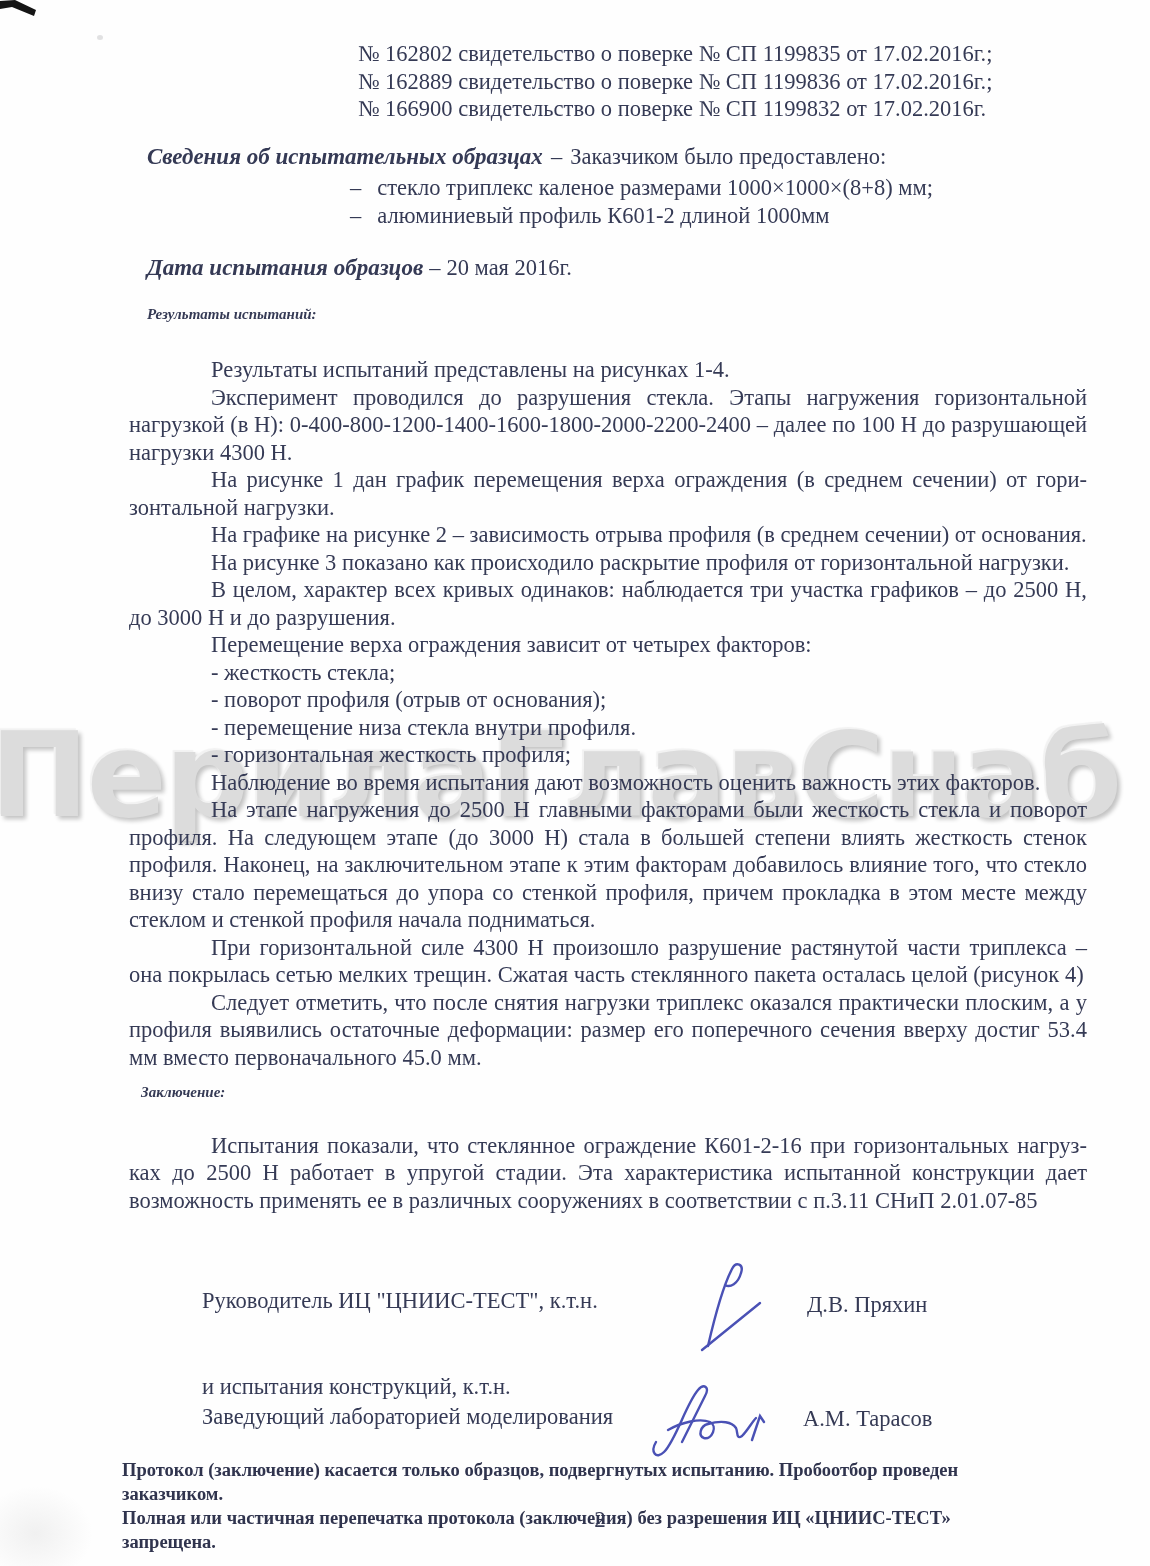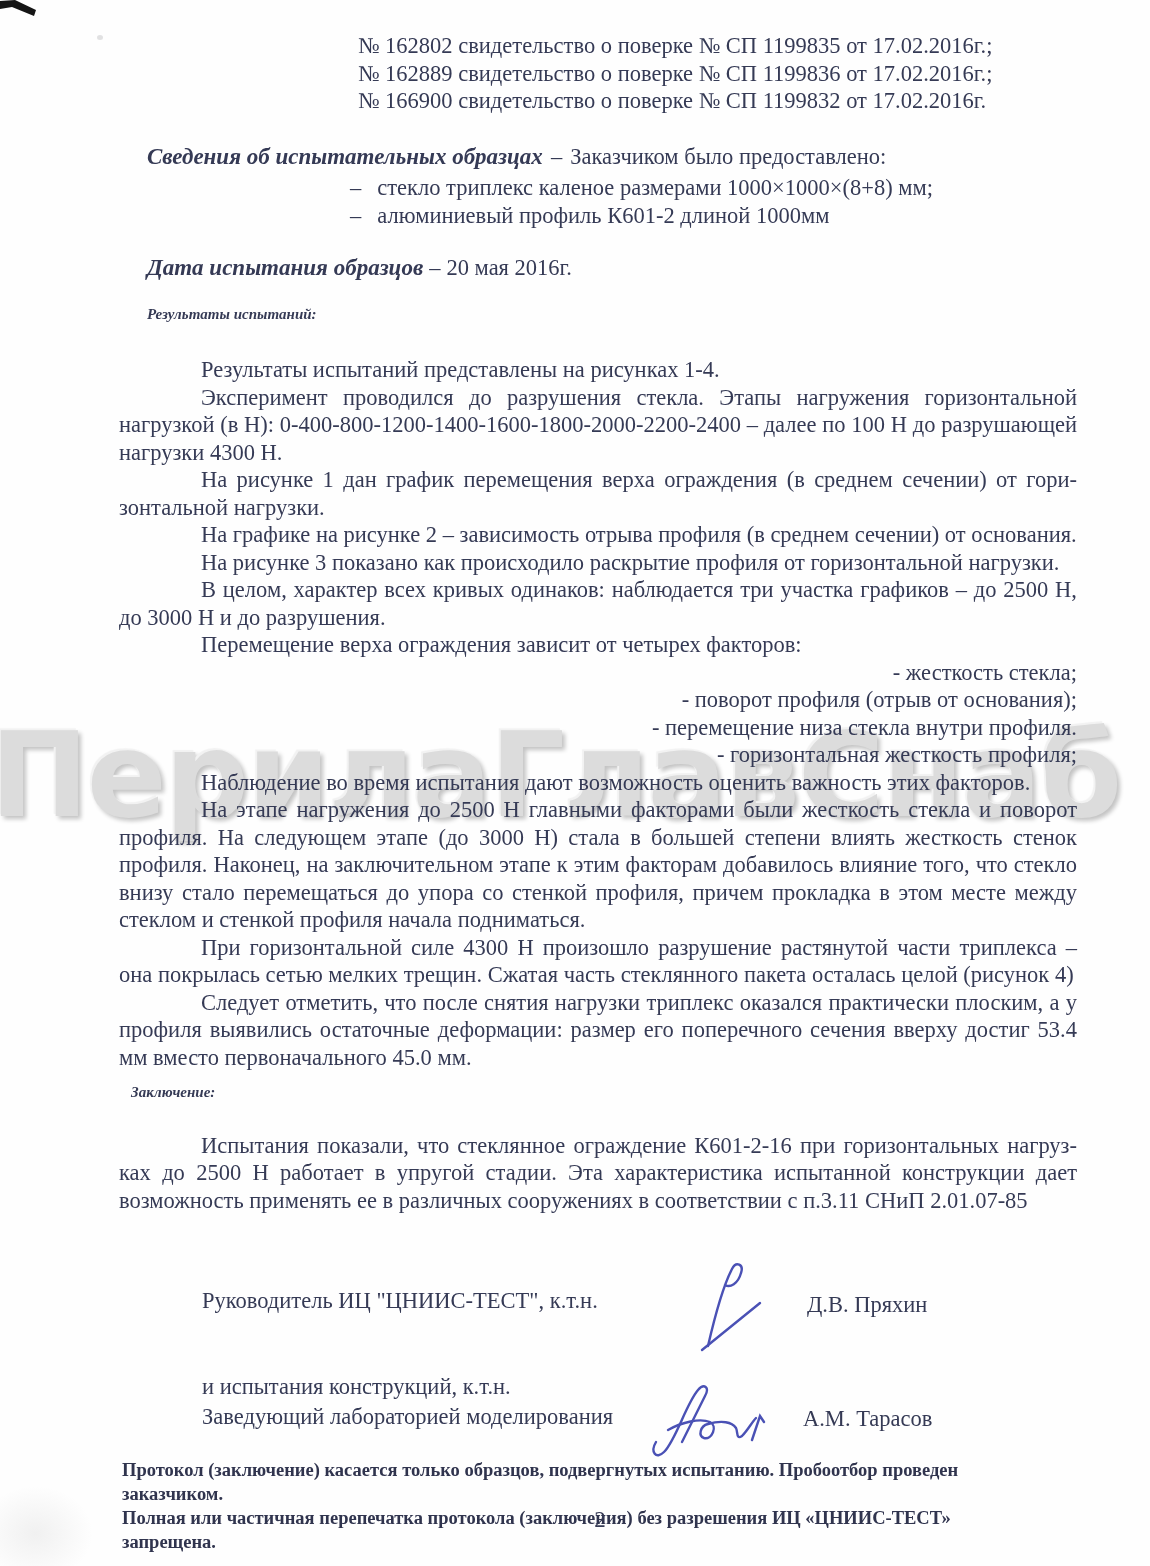--- a/index.html
+++ b/index.html
@@ -17,35 +17,35 @@
   .watermark{
     position:absolute;z-index:0;
     top:716px;left:-10px;width:1180px;
     font-family:"DejaVu Sans", sans-serif;
     font-weight:bold;font-size:118px;line-height:1;
     white-space:nowrap;letter-spacing:-2px;
     color:#dcdcdc;
     text-shadow:-2px -2px 1px #f2f2f2, 3px 3px 4px #c3c3c3;
     user-select:none;
   }
-  .cert-lines{top:32px;left:358px;line-height:27.5px;}
+  .cert-lines{top:40px;left:358px;line-height:27.5px;}
   .bi{font-weight:bold;font-style:italic;font-size:23px;}
   .samples-line{top:144px;left:147px;}
   .samples-line .dash{margin:0 8px;}
   .sample-item{left:350px;display:flex;gap:16px;}
   .sample-item.i0{top:175px;}
   .sample-item.i1{top:203px;}
   .date-line{top:255px;left:147px;}
   .date-line .dash{margin:0 6px;}
   .sec-heading{font-weight:bold;font-style:italic;font-size:15px;margin:0;}
   .results-heading{top:306px;left:147px;}
-  .results-flow{top:356px;left:119px;width:958px;line-height:27.5px;}
+  .results-flow{top:356px;left:129px;width:958px;line-height:27.5px;}
   .para{margin:0;text-align:justify;text-indent:82px;}
   .factors{margin:0;}
-  .factor-line{padding-left:82px;text-align:right;}
+  .factor-line{padding-left:82px;}
   .conclusion-heading{margin:8px 0 12px 12px;}
   .conclusion-para{margin-top:25px;}
   .sig-title1{top:1288px;left:202px;}
   .sig-title2{top:1372px;left:202px;line-height:30px;}
   .sig-name1{top:1292px;left:807px;}
   .sig-name2{top:1406px;left:803px;}
   .signature-svg{position:absolute;z-index:1;}
   .sig1{left:698px;top:1260px;}
   .sig2{left:648px;top:1382px;}
   .footer{

